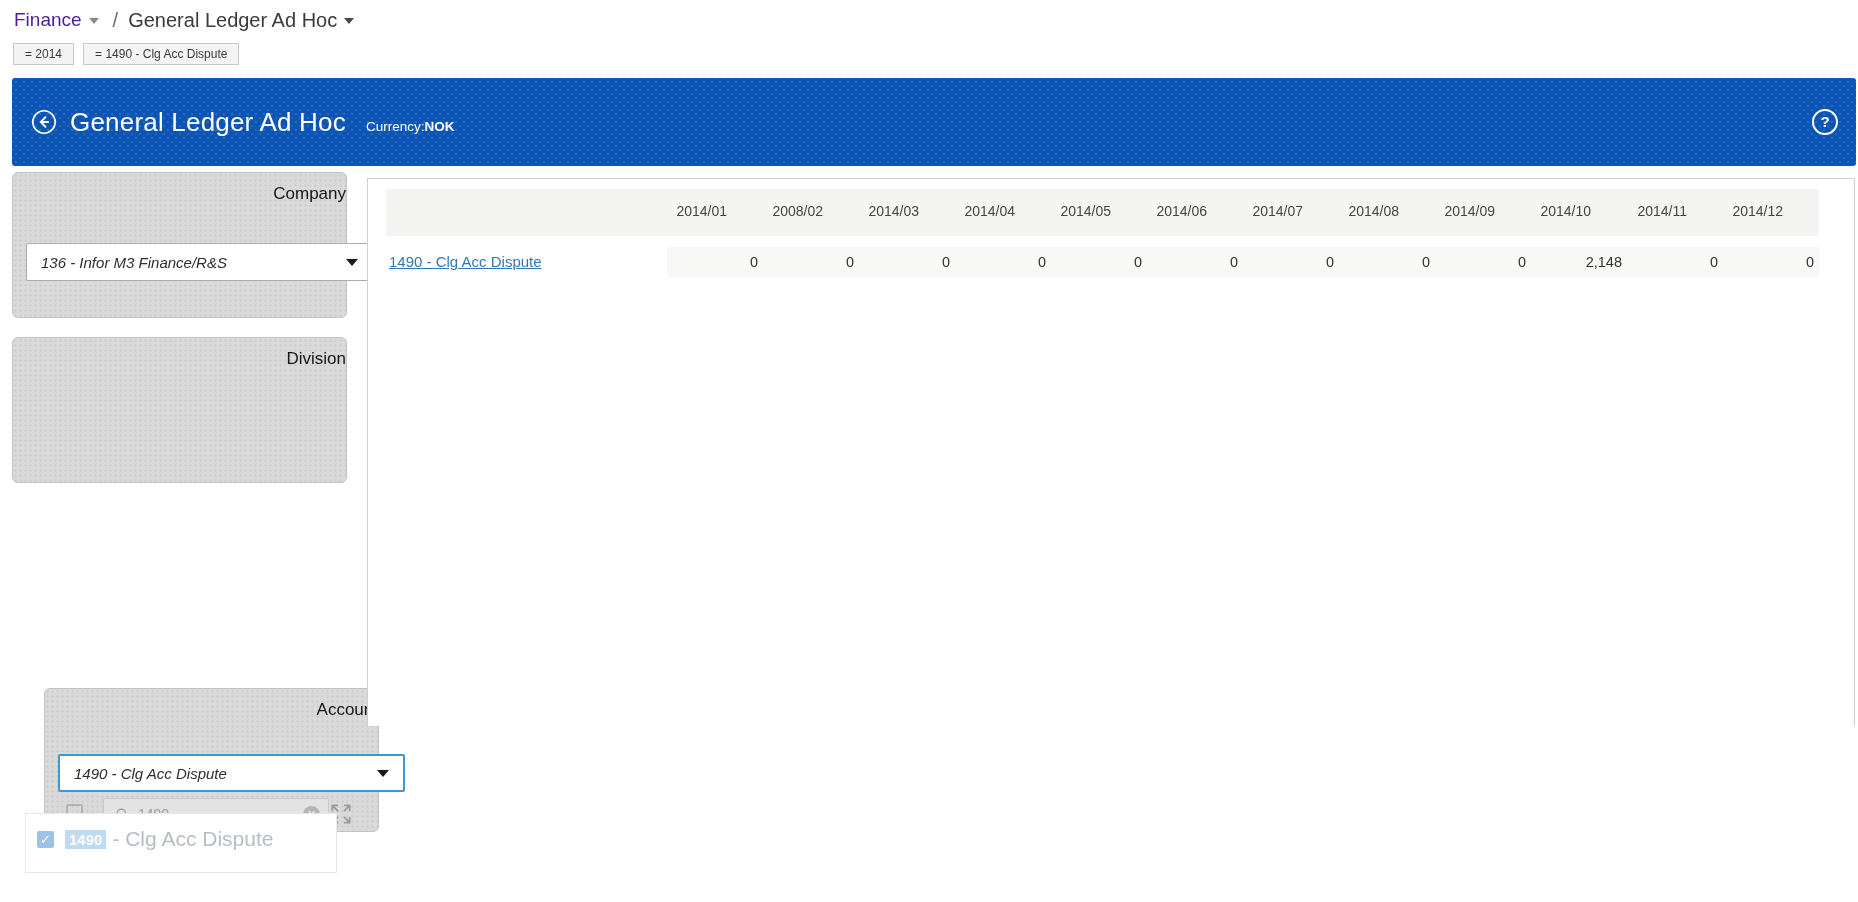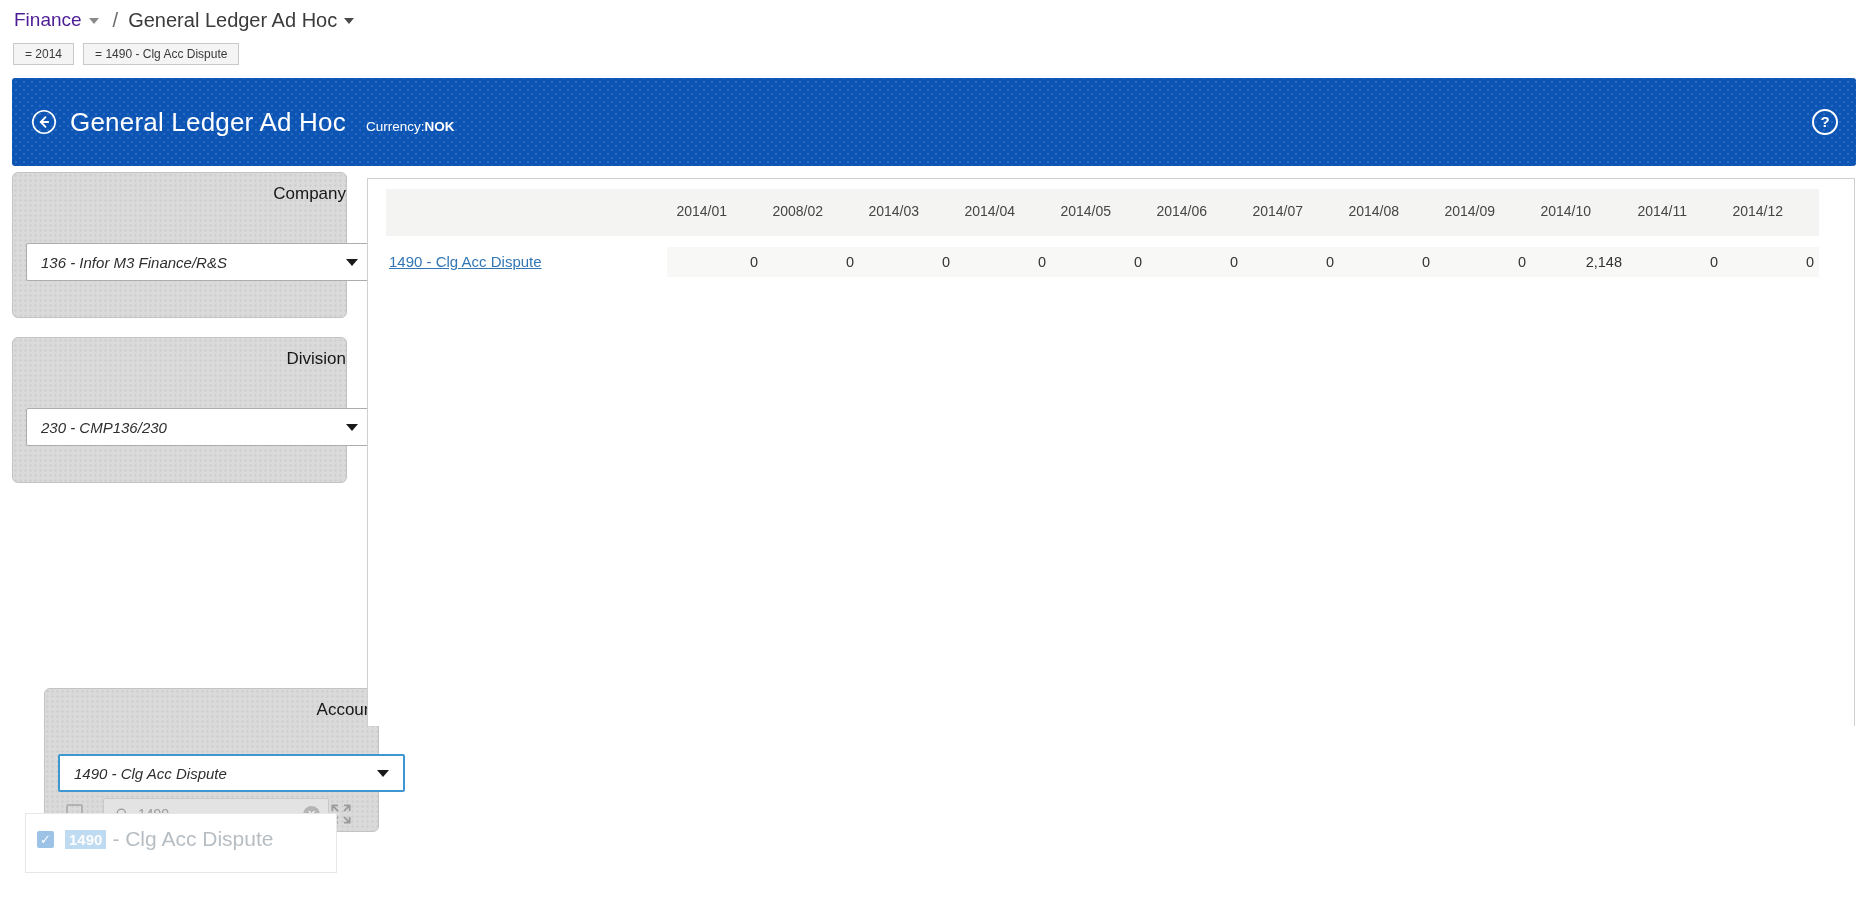--- a/index.html
+++ b/index.html
@@ -120,24 +120,20 @@
   <div class="panel" id="panel-company">
     <div class="panel-title">Company</div>
     <div class="selectbox">
       <span class="sel-text">136 - Infor M3 Finance/R&amp;S</span>
       <span class="sel-caret"></span>
     </div>
   </div>
 
   <div class="panel" id="panel-division">
     <div class="panel-title">Division</div>
-    <div class="selectbox">
-      <span class="sel-text">230 - CMP136/230</span>
-      <span class="sel-caret"></span>
-    </div>
   </div>
 
 
   <div class="panel" id="panel-account">
     <div class="panel-title">Account</div>
     <div class="selectbox focused">
       <span class="sel-text">1490 - Clg Acc Dispute</span>
       <span class="sel-caret"></span>
     </div>
     <div class="search-row">

